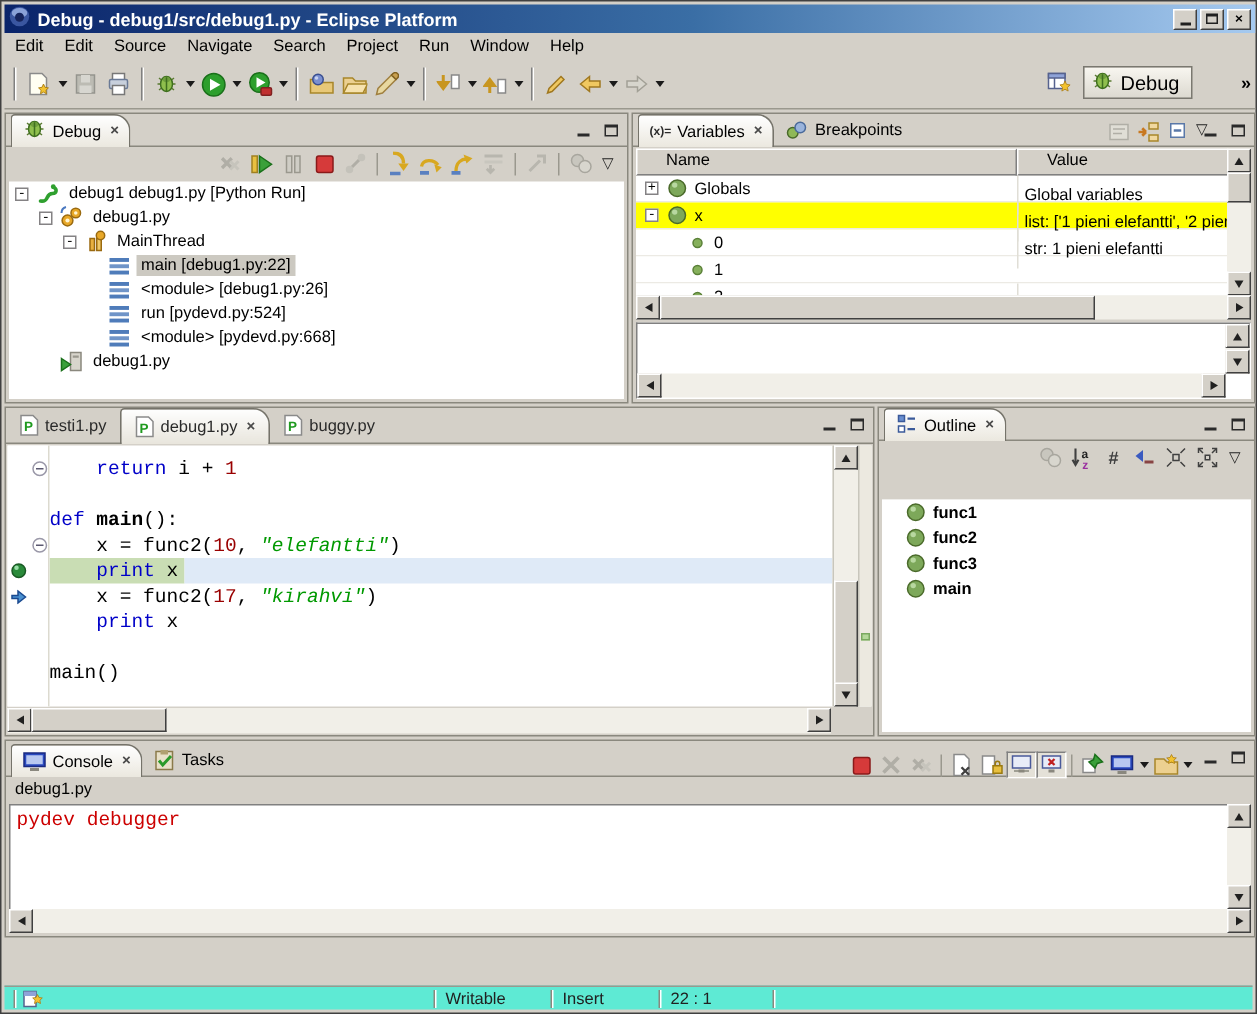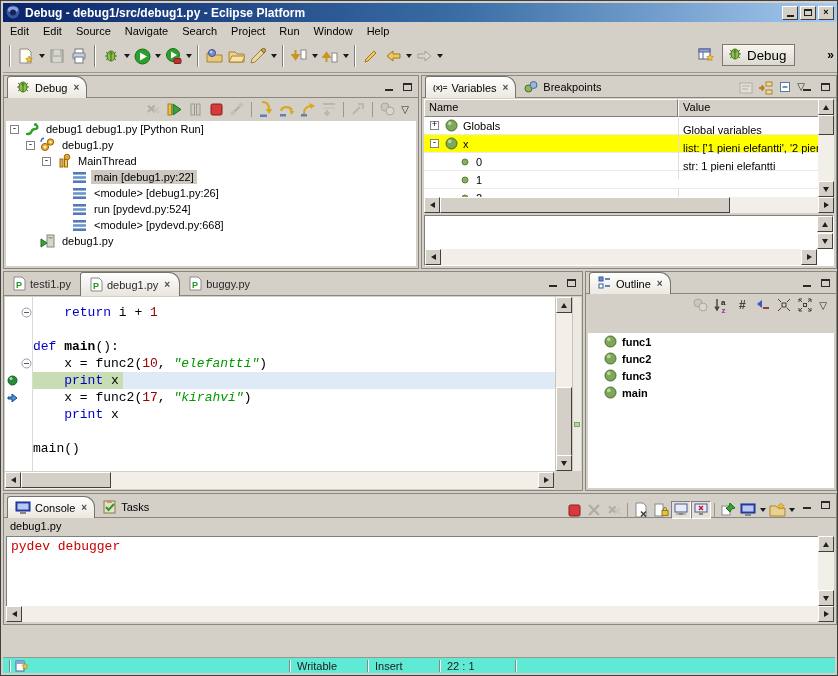--- a/index.html
+++ b/index.html
@@ -59,21 +59,21 @@
   .tree{position:absolute;left:2px;right:2px;bottom:2px;background:#fff;overflow:hidden;}
   .tree-row{height:16px;display:flex;align-items:center;white-space:nowrap;}
   .expander{width:9px;height:9px;border:1px solid #848284;background:#fff;font-size:9px;line-height:7px;
     text-align:center;flex:none;margin-right:4px;font-family:"Liberation Mono",monospace;}
   .tree-label{padding:1px 3px;}
   .tree-label.selected{background:#ccc9c1;}
   .ticon{display:inline-flex;width:17px;justify-content:center;margin-right:3px;flex:none;}
   
   .vt-head{display:flex;height:18px;}
   .vt-hcell{background:#d4d0c8;border:1px solid;border-color:#fff #808080 #808080 #fff;
-    padding:1px 4px;font-size:11px;}
+    padding:1px 19px;font-size:11px;}
   .var-row{display:flex;height:18px;background:#fff;border-bottom:1px solid #eceae4;}
   .var-row.highlight{background:#ffff00;}
   .var-name{display:flex;align-items:center;white-space:nowrap;overflow:hidden;flex:none;}
   .var-value{border-left:1px solid #e0ded6;padding:13px 4px;white-space:nowrap;overflow:hidden;
     display:flex;align-items:center;}
   
   .sb-track-h,.sb-track-v{background:#f1efe8;position:absolute;}
   .sb-btn{position:absolute;width:16px;height:16px;background:#d4d0c8;border:1px solid;
     border-color:#fff #404040 #404040 #fff;display:flex;align-items:center;justify-content:center;}
   .sb-thumb{position:absolute;background:#d4d0c8;border:1px solid;border-color:#fff #404040 #404040 #fff;}

